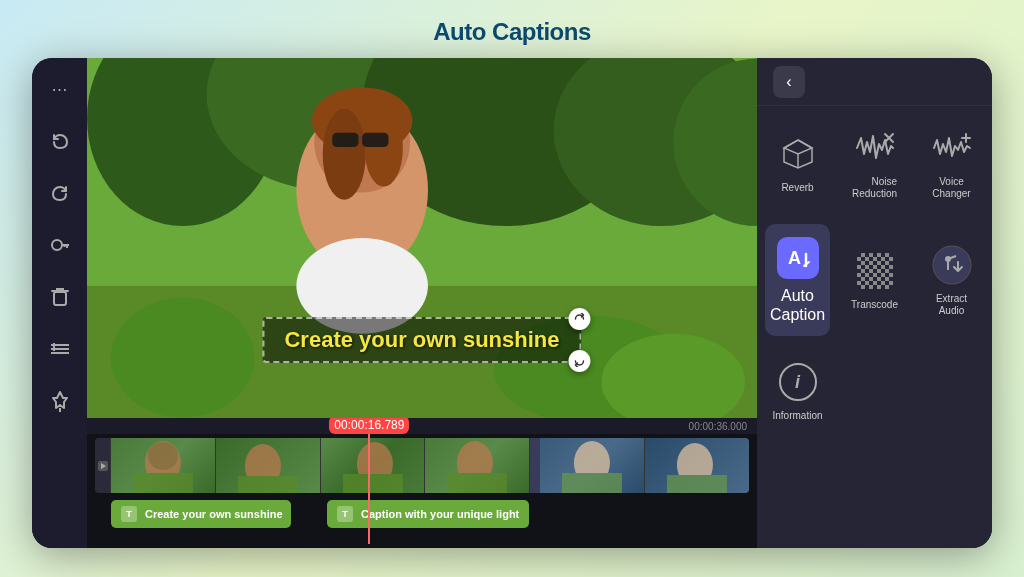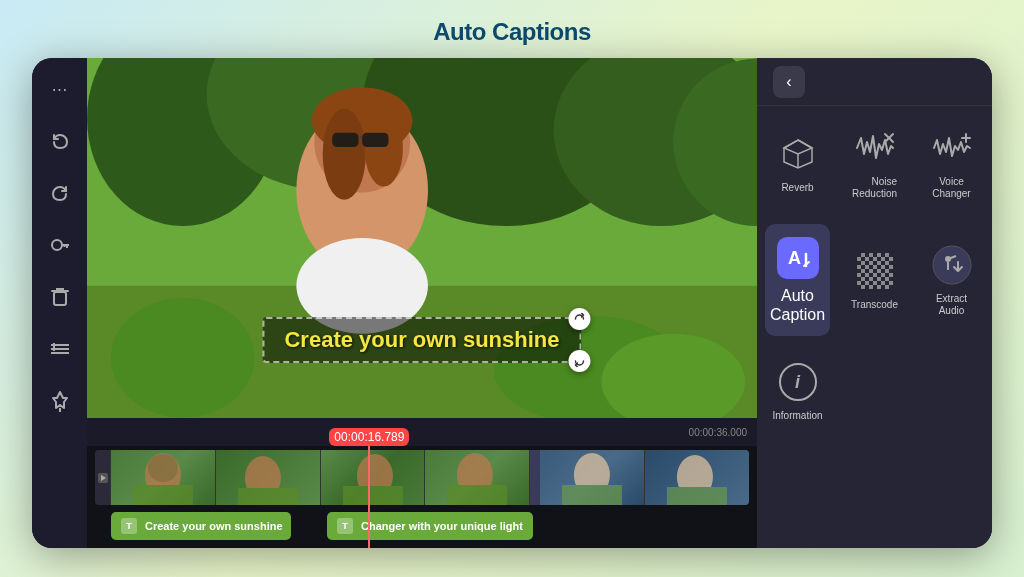--- a/index.html
+++ b/index.html
@@ -124,21 +124,21 @@
 
     
     .timeline {
       height: 130px;
       background: #111118;
       position: relative;
       overflow: hidden;
     }
 
     .timeline-time-bar {
-      height: 28px;
+      height: 16px;
       background: #1a1a28;
       position: relative;
       display: flex;
       align-items: center;
       padding: 0 10px;
     }
 
     .time-label-right {
       position: absolute;
       right: 10px;
@@ -501,21 +501,21 @@
           <div style="width:180px;">
             <div class="caption-chip">
               <div class="caption-chip-icon">T</div>
               <span>Create your own sunshine</span>
             </div>
           </div>
           <div style="width:20px;"></div>
           <div>
             <div class="caption-chip">
               <div class="caption-chip-icon">T</div>
-              <span>Changer with your unique light</span>
+              <span>Caption with your unique light</span>
             </div>
           </div>
         </div>
 
         <div class="playhead" style="left: 42%;">
           <div class="playhead-time">00:00:16.789</div>
         </div>
       </div>
     </div>
 

